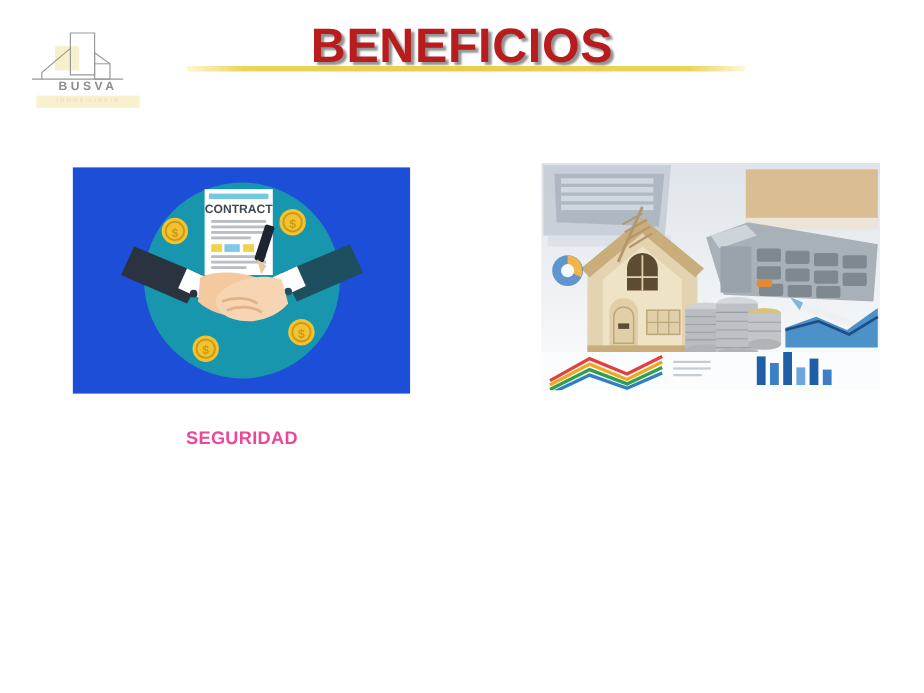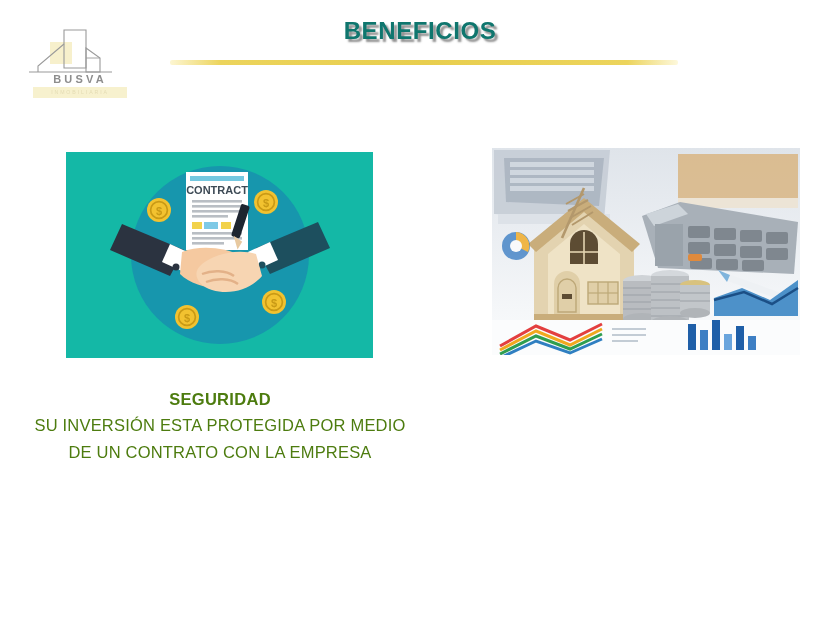--- a/index.html
+++ b/index.html
@@ -25,49 +25,49 @@
     color:#e4dcb4; font-weight:400;
   }
   .logo-swatch{
     position:absolute; left:9px; top:61px; width:94px; height:11px;
     background:#f6eec6; opacity:.85;
   }
 
   
   .title{
     position:absolute; left:0; top:17px; width:840px;
-    text-align:center; font-size:24px; font-weight:bold;
-    letter-spacing:.6px; color:#0f766e;
+    text-align:center; font-size:44px; font-weight:bold;
+    letter-spacing:.6px; color:#b91c1c;
     text-shadow:3px 3px 2px rgba(110,110,110,.75);
   }
   .rule{
     position:absolute; left:170px; top:60px; width:508px; height:5px;
     background:linear-gradient(90deg,#fdf6d2 0%,#ecd45c 10%,#e8ce4e 50%,#ecd45c 90%,#fdf8dc 100%);
     border-radius:2px;
   }
 
   
   .media{ position:absolute; overflow:hidden; }
   #media-left { left:66px;  top:152px; width:307px; height:206px; }
   #media-right{ left:492px; top:148px; width:308px; height:207px; }
 
   
-  .illus{ position:relative; width:100%; height:100%; background:#14b8a6; }
+  .illus{ position:relative; width:100%; height:100%; background:#1d4ed8; }
   .illus .circle{
     position:absolute; left:50%; top:50%; transform:translate(-50%,-50%);
     width:178px; height:178px; border-radius:50%; background:#1796ad;
   }
   .illus svg{ position:absolute; left:0; top:0; width:100%; height:100%; }
 
   
   .photo{ position:relative; width:100%; height:100%; background:#f3f5f8; }
   .photo svg{ position:absolute; left:0; top:0; width:100%; height:100%; }
 
   
-  .caption{ position:absolute; text-align:center; color:#4d7c0f; }
+  .caption{ position:absolute; text-align:center; color:#ec4899; }
   #caption-left { left:34px;  top:388px; width:372px; }
   #caption-right{ left:462px; top:388px; width:372px; }
   .cap-head{ font-size:16.5px; font-weight:bold; letter-spacing:.3px; line-height:1.45; }
   .cap-body{ font-size:16.5px; font-weight:400; letter-spacing:.2px; line-height:1.62; }
 </style>
 </head>
 <body>
 
 <div class="slide">
 
@@ -303,17 +303,16 @@
               <rect x="120" y="186" width="34" height="2"></rect>
             <rect x="120" y="192" width="26" height="2"></rect>
           </g>
         </g>
       </svg>
     </div>
   </div>
 
   <div class="caption" id="caption-left">
     <div class="cap-head">SEGURIDAD</div>
-    <div class="cap-body">SU INVERSIÓN ESTA PROTEGIDA POR MEDIO DE UN CONTRATO CON LA EMPRESA</div>
   </div>
 
 
 </div>
 
 </body></html>

